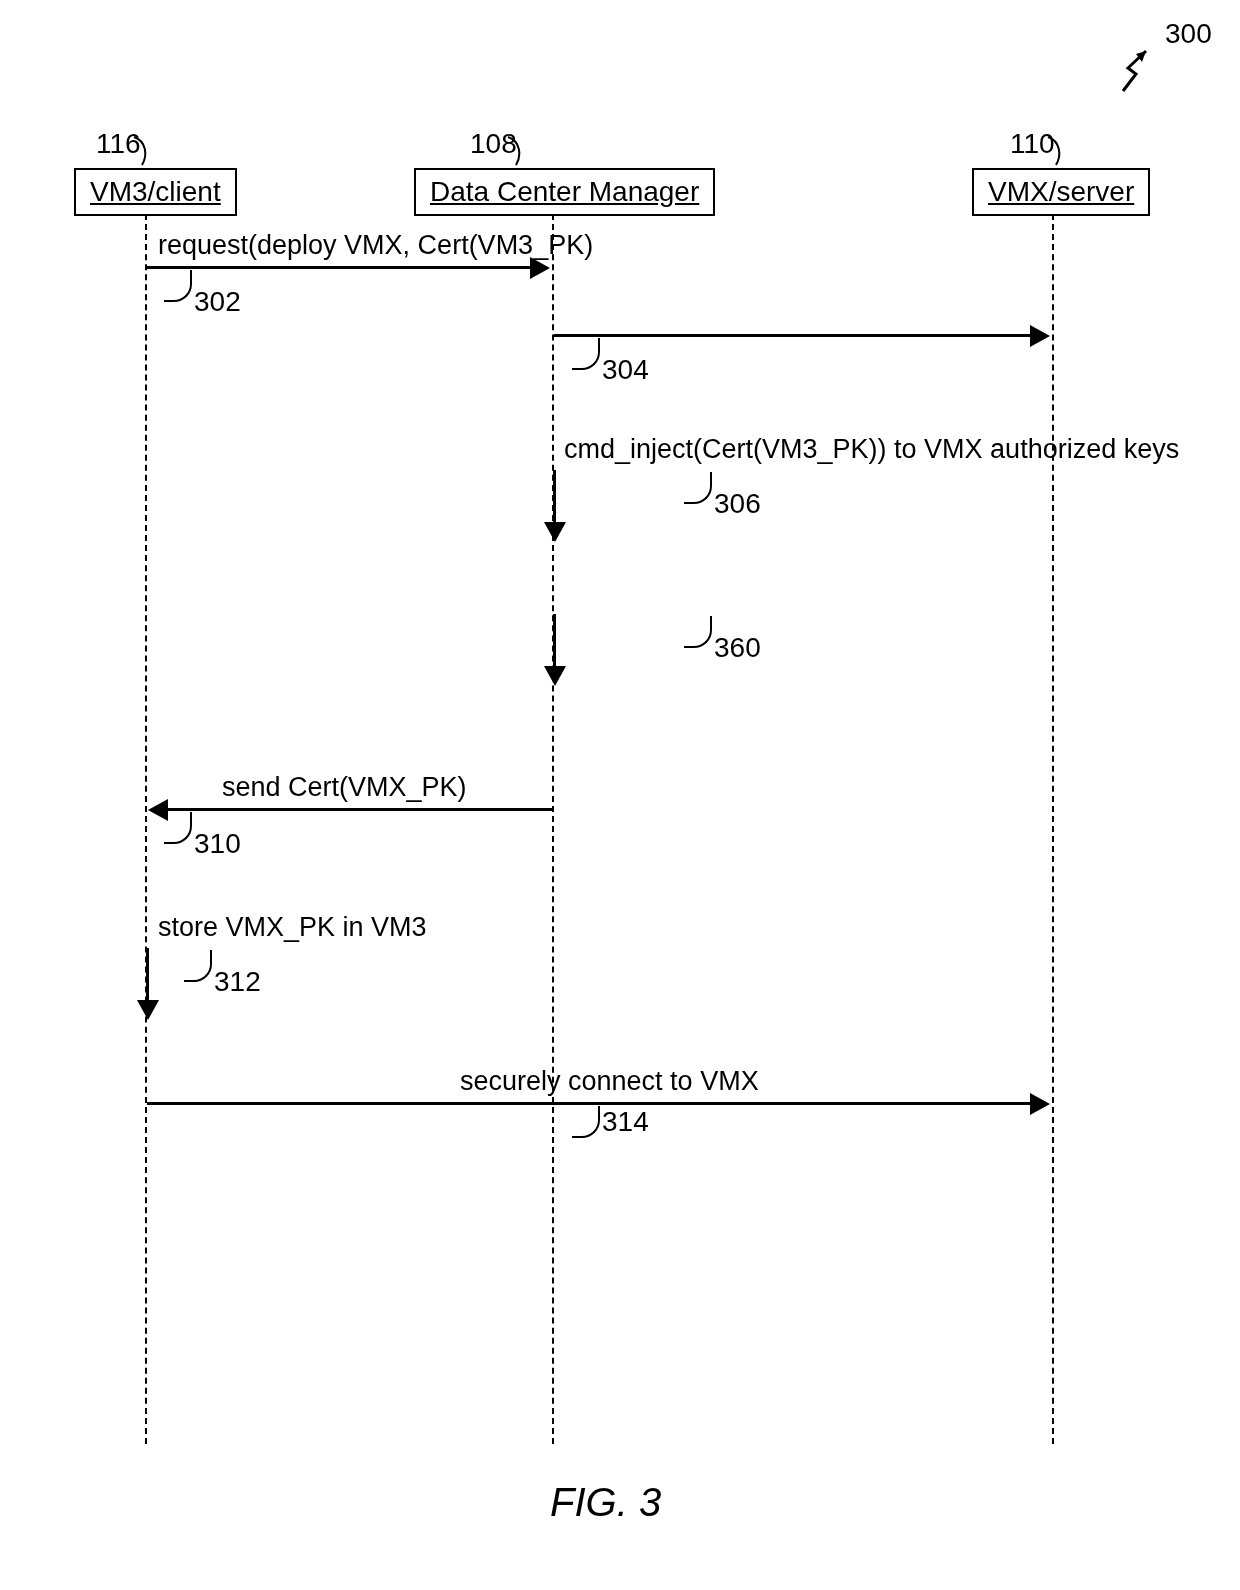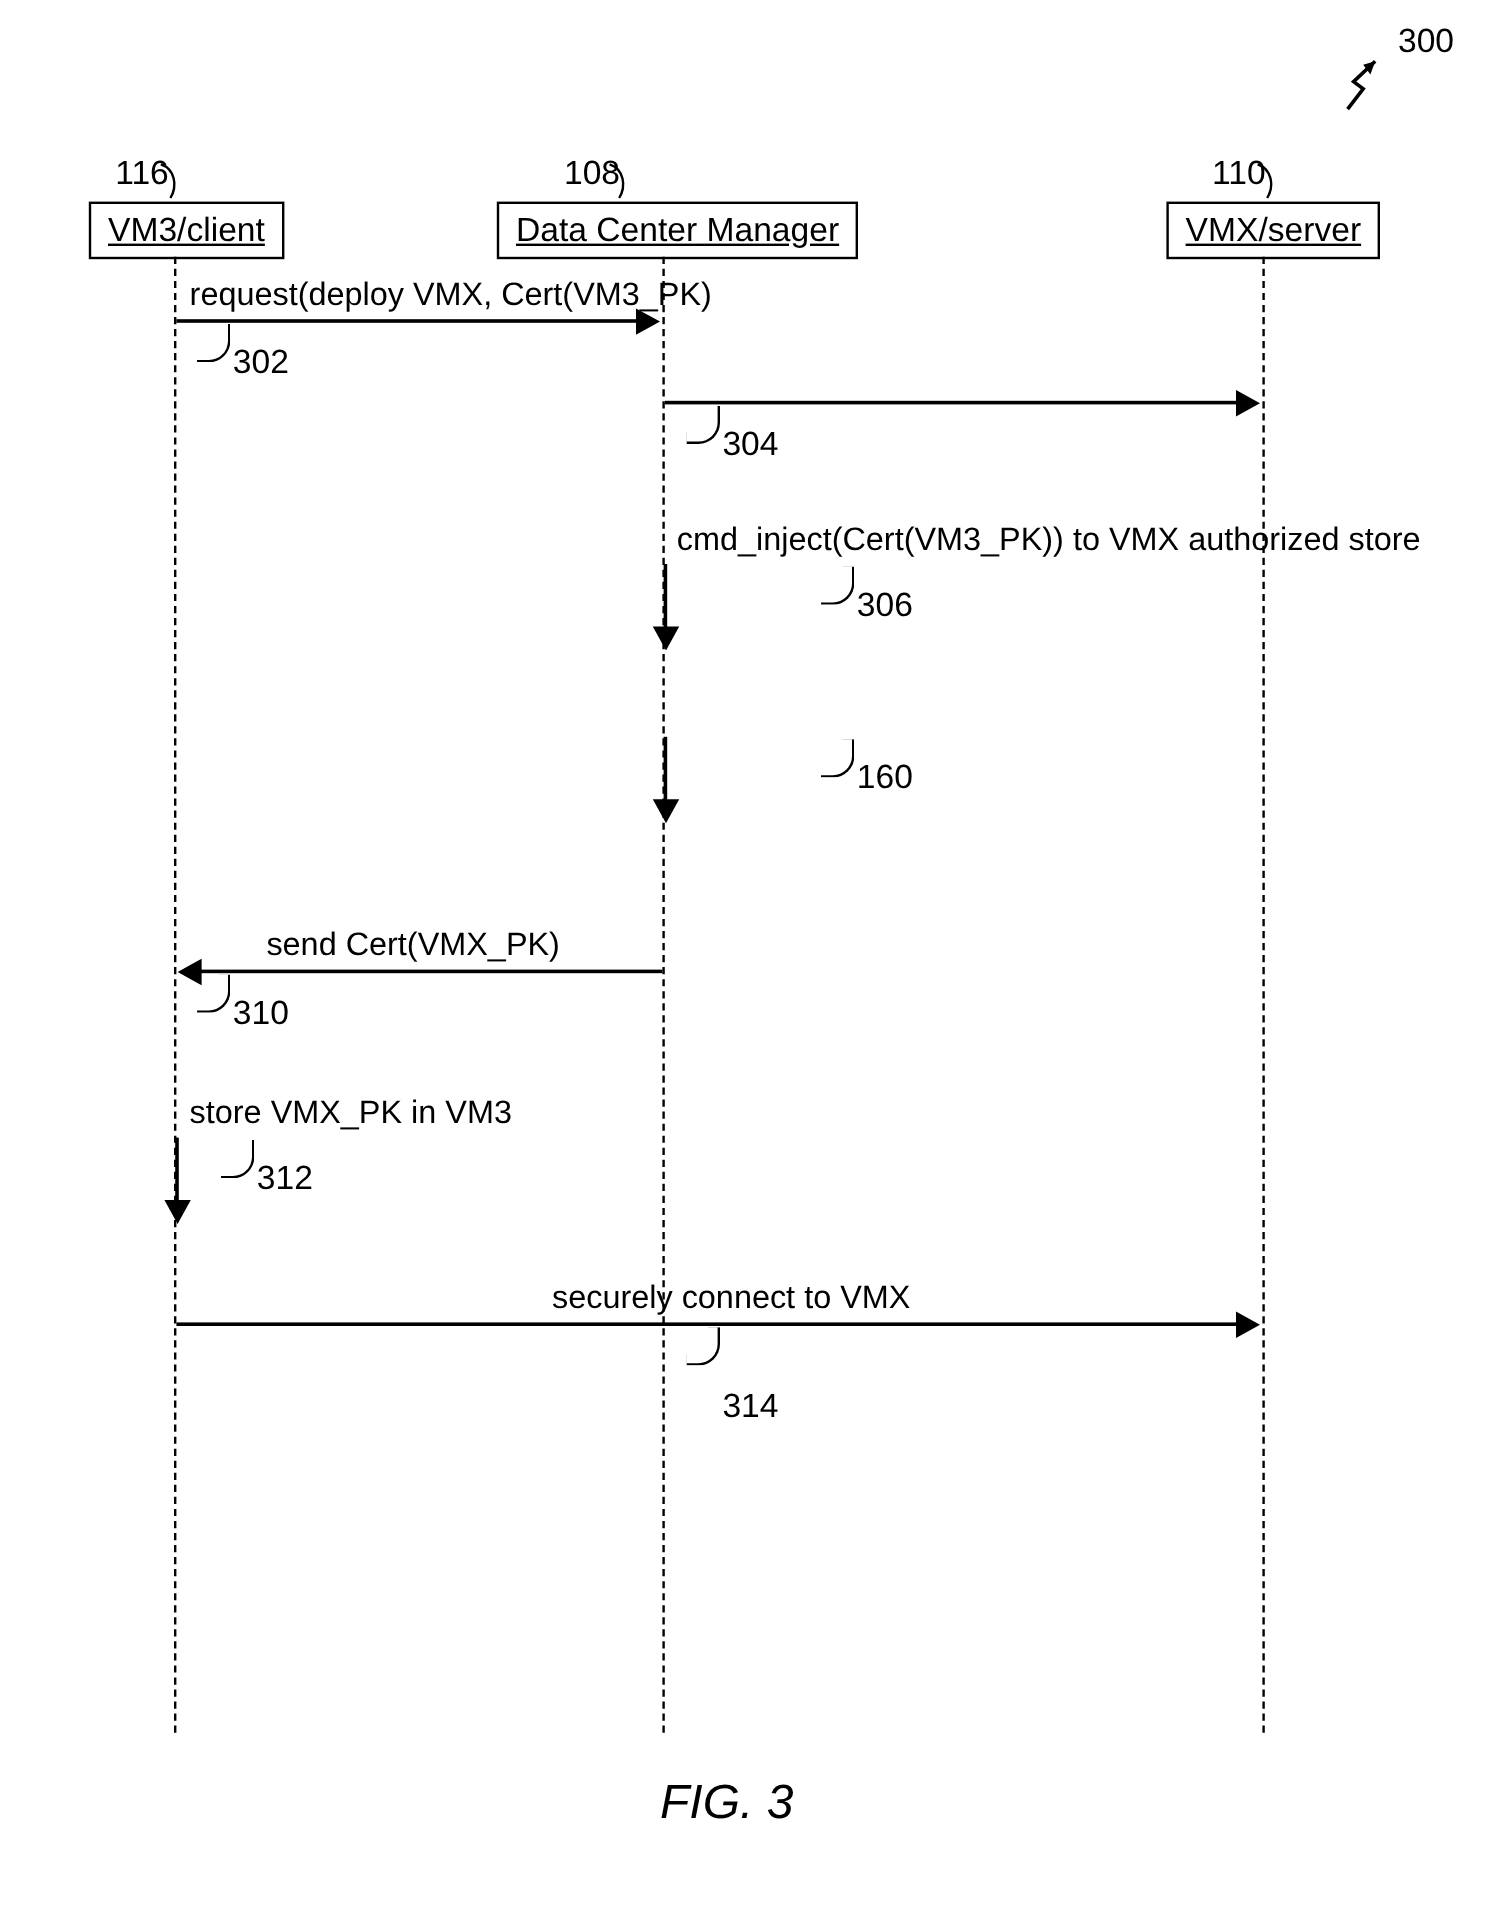--- a/index.html
+++ b/index.html
@@ -97,45 +97,45 @@
   <div class="arrow-line" style="left:147px; top:266px; width:392px; height:3px;"></div>
   <div class="arrow-head" style="left:530px; top:257px; border-top:11px solid transparent; border-bottom:11px solid transparent; border-left:20px solid #000;"></div>
   <div class="num-tick" style="left:164px; top:270px;"></div>
   <div class="ref-label" style="left:194px; top:286px;">302</div>
 
   <div class="arrow-line" style="left:554px; top:334px; width:484px; height:3px;"></div>
   <div class="arrow-head" style="left:1030px; top:325px; border-top:11px solid transparent; border-bottom:11px solid transparent; border-left:20px solid #000;"></div>
   <div class="num-tick" style="left:572px; top:338px;"></div>
   <div class="ref-label" style="left:602px; top:354px;">304</div>
 
-  <div class="msg-label" style="left:564px; top:434px;">cmd_inject(Cert(VM3_PK)) to VMX authorized store</div>
+  <div class="msg-label" style="left:564px; top:434px;">cmd_inject(Cert(VM3_PK)) to VMX authorized keys</div>
 
   <div class="arrow-line" style="left:553px; top:470px; width:3px; height:60px;"></div>
   <div class="arrow-head" style="left:544px; top:522px; border-left:11px solid transparent; border-right:11px solid transparent; border-top:20px solid #000;"></div>
   <div class="num-tick" style="left:684px; top:472px;"></div>
   <div class="ref-label" style="left:714px; top:488px;">306</div>
 
   <div class="arrow-line" style="left:553px; top:614px; width:3px; height:60px;"></div>
   <div class="arrow-head" style="left:544px; top:666px; border-left:11px solid transparent; border-right:11px solid transparent; border-top:20px solid #000;"></div>
   <div class="num-tick" style="left:684px; top:616px;"></div>
-  <div class="ref-label" style="left:714px; top:632px;">160</div>
+  <div class="ref-label" style="left:714px; top:632px;">360</div>
 
   <div class="msg-label" style="left:222px; top:772px;">send Cert(VMX_PK)</div>
   <div class="arrow-line" style="left:166px; top:808px; width:386px; height:3px;"></div>
   <div class="arrow-head" style="left:148px; top:799px; border-top:11px solid transparent; border-bottom:11px solid transparent; border-right:20px solid #000;"></div>
   <div class="num-tick" style="left:164px; top:812px;"></div>
   <div class="ref-label" style="left:194px; top:828px;">310</div>
 
   <div class="msg-label" style="left:158px; top:912px;">store VMX_PK in VM3</div>
   <div class="arrow-line" style="left:146px; top:948px; width:3px; height:60px;"></div>
   <div class="arrow-head" style="left:137px; top:1000px; border-left:11px solid transparent; border-right:11px solid transparent; border-top:20px solid #000;"></div>
   <div class="num-tick" style="left:184px; top:950px;"></div>
   <div class="ref-label" style="left:214px; top:966px;">312</div>
 
   <div class="msg-label" style="left:460px; top:1066px;">securely connect to VMX</div>
   <div class="arrow-line" style="left:147px; top:1102px; width:888px; height:3px;"></div>
   <div class="arrow-head" style="left:1030px; top:1093px; border-top:11px solid transparent; border-bottom:11px solid transparent; border-left:20px solid #000;"></div>
   <div class="num-tick" style="left:572px; top:1106px;"></div>
-  <div class="ref-label" style="left:602px; top:1156px;">314</div>
+  <div class="ref-label" style="left:602px; top:1106px;">314</div>
 
   <div class="fig-label" style="left:550px; top:1480px;font-style:italic;">FIG. 3</div>
 
 </div>
 
 </body></html>

